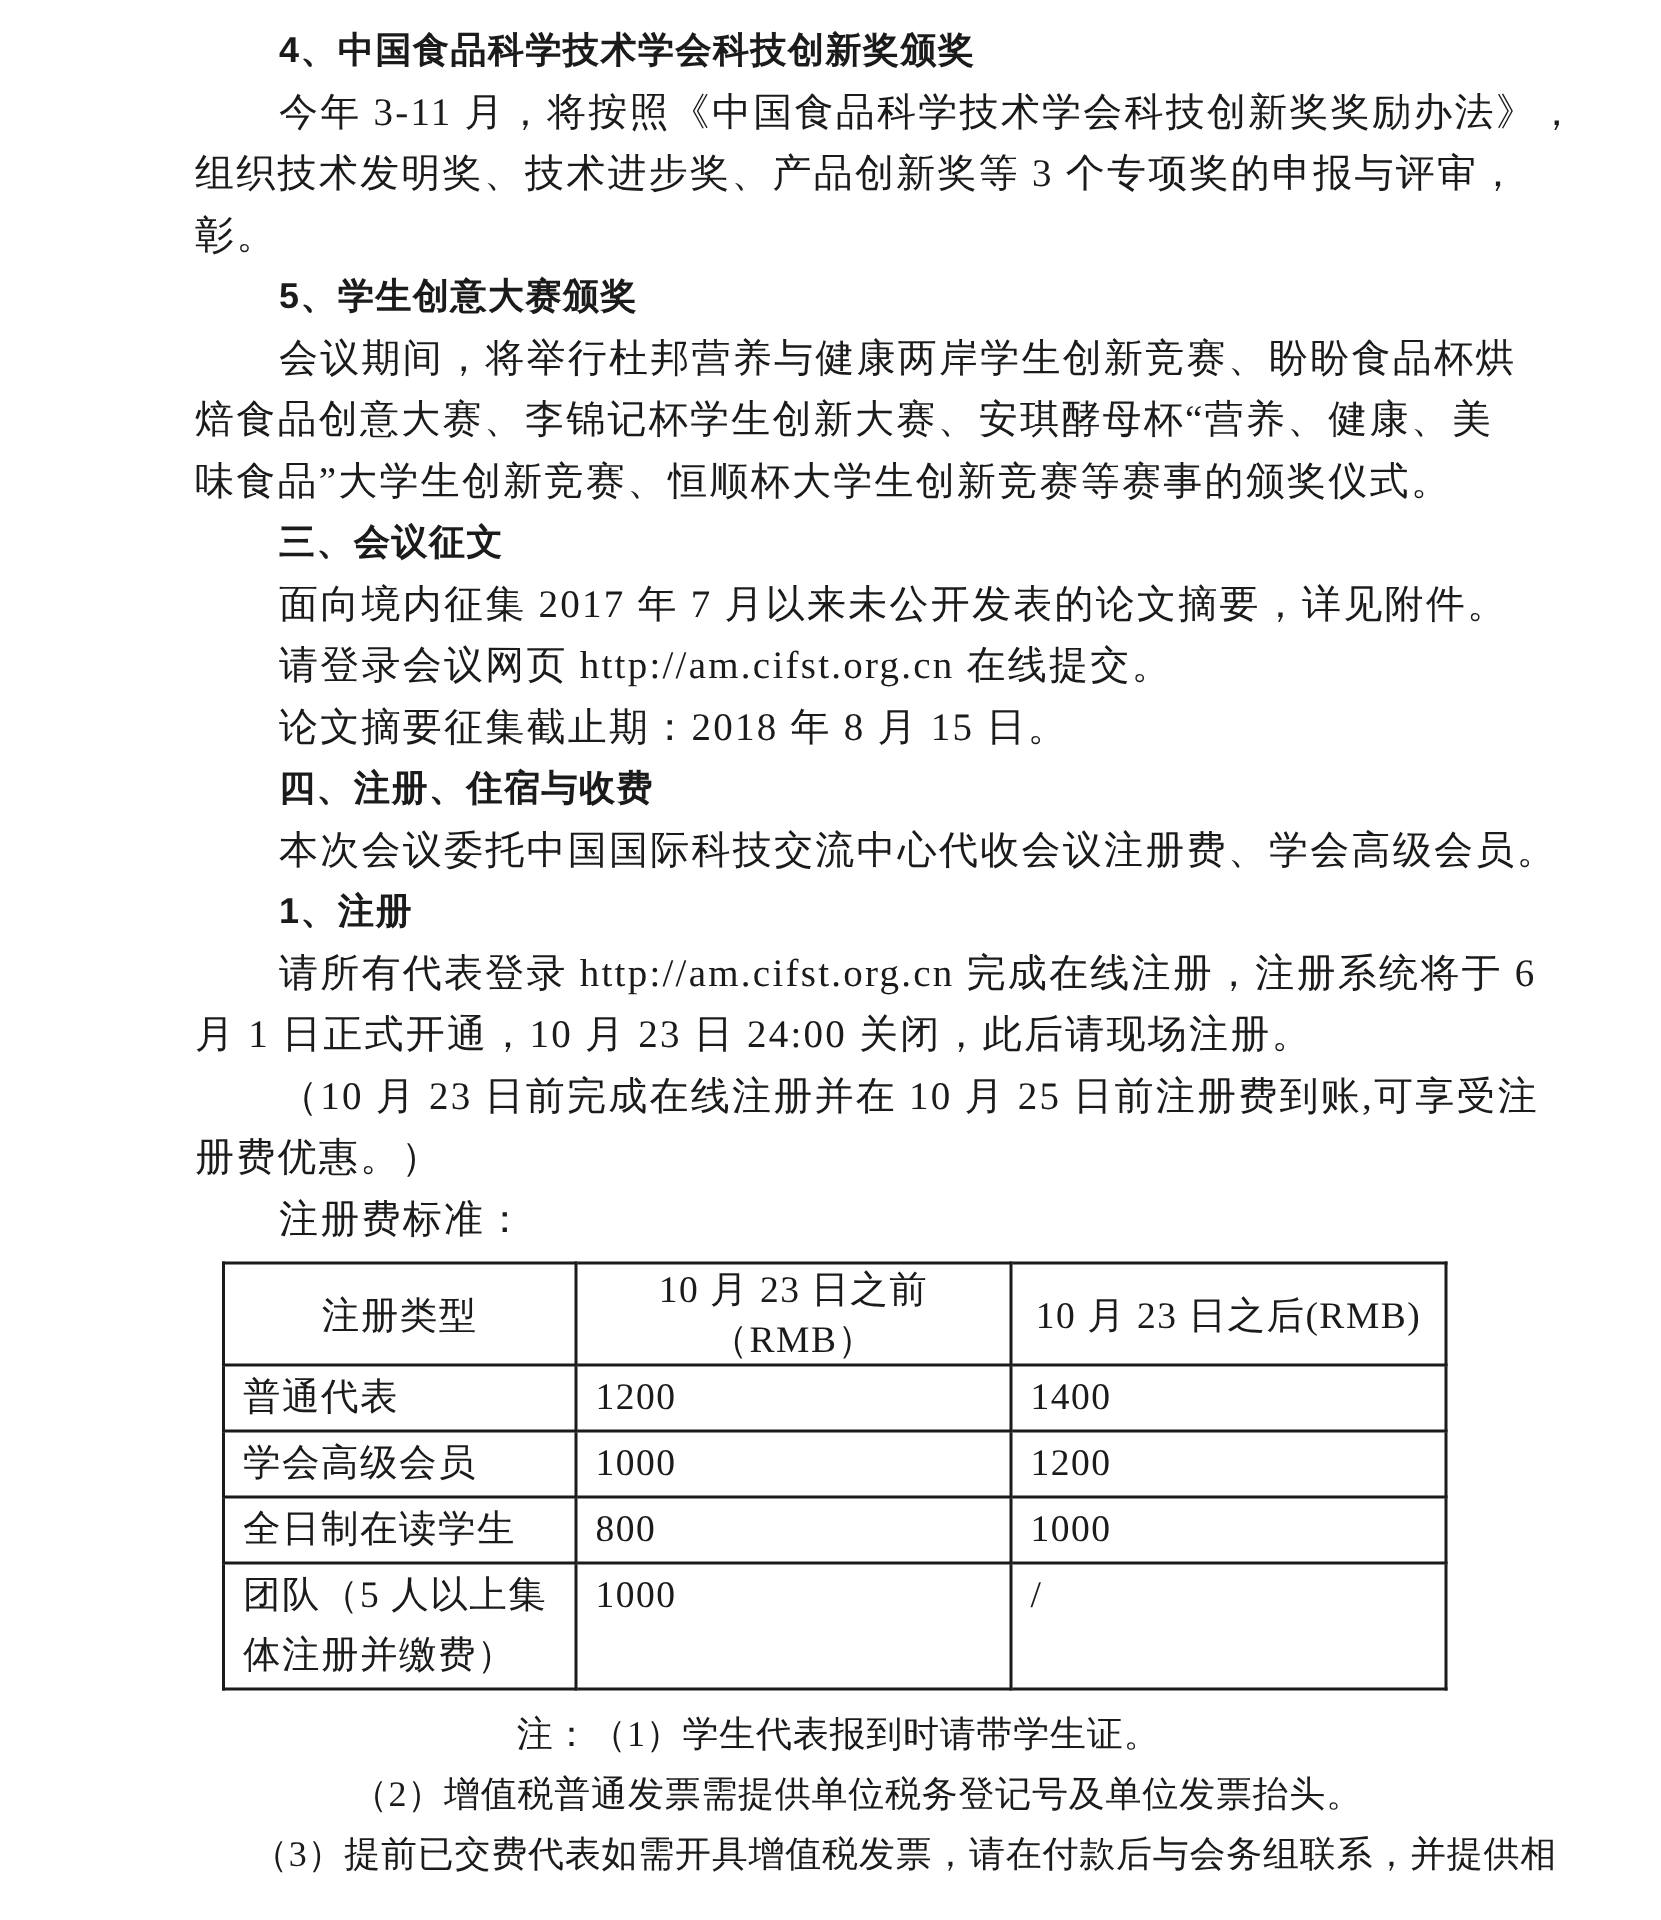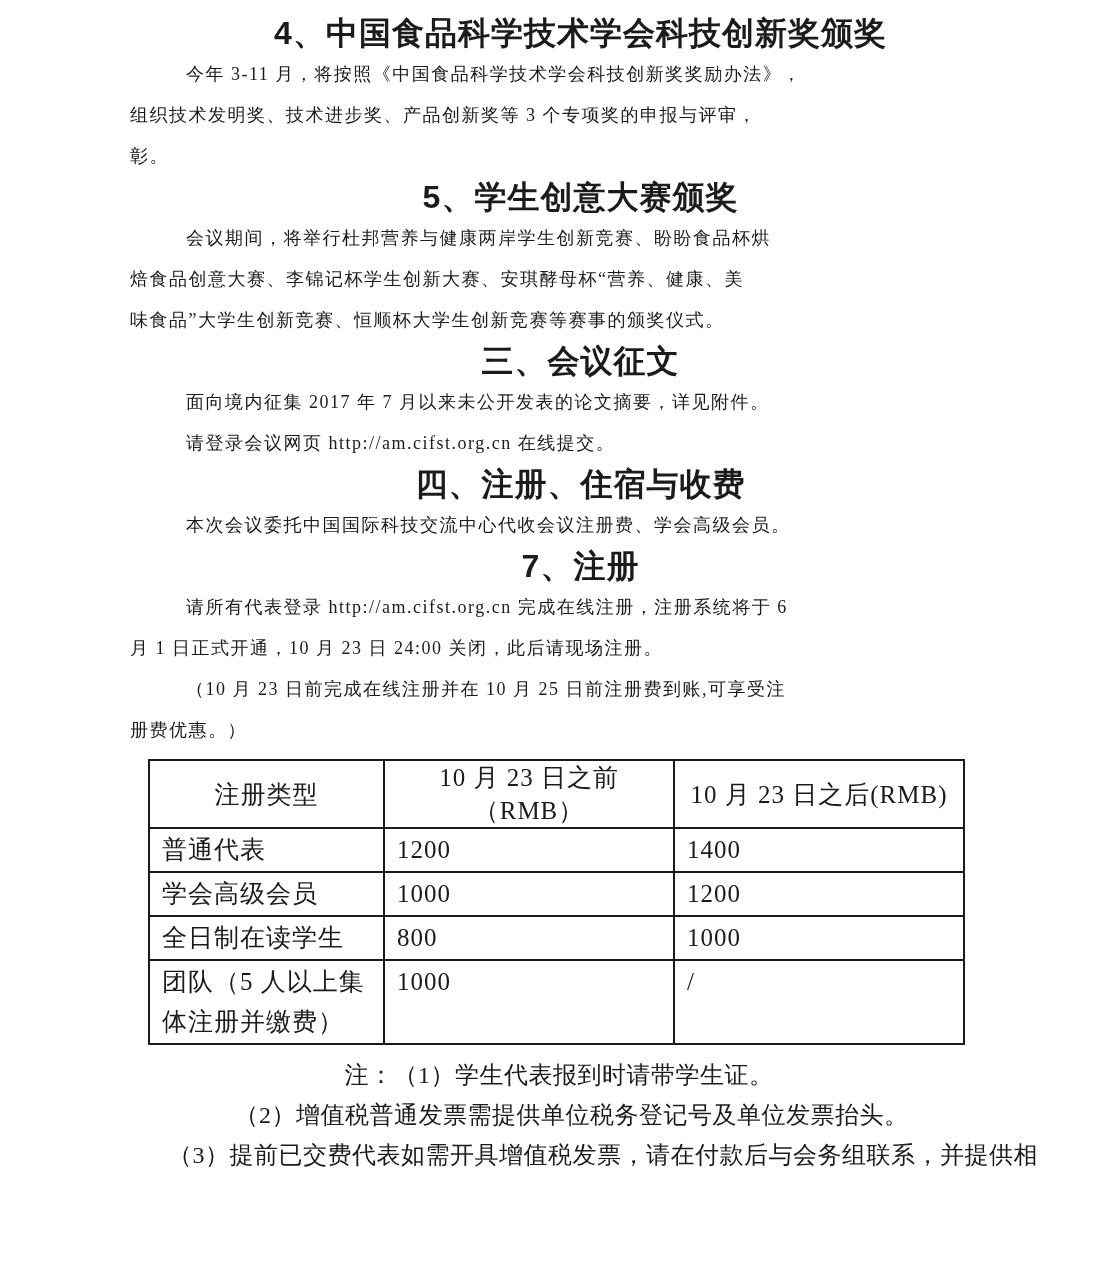--- a/index.html
+++ b/index.html
@@ -17,33 +17,32 @@
   }
   .doc {
     position: absolute;
     top: 13px;
     left: 130px;
     width: 845px;
   }
   .line {
     height: 41px;
     line-height: 41px;
-    font-size: 18px;
+    font-size: 26px;
     letter-spacing: 1.5px;
     white-space: nowrap;
   }
   .line.indent {
     padding-left: 56px;
   }
   .line.heading {
     font-family: "Liberation Sans", sans-serif;
     font-weight: bold;
-    font-size: 32px;
+    font-size: 24px;
     letter-spacing: 1px;
-    text-align: center;
   }
   table.fee-table {
     border-collapse: collapse;
     table-layout: fixed;
     width: 815px;
     margin: 8px 0 0 18px;
   }
   .fee-table col.c1 { width: 235px; }
   .fee-table col.c2 { width: 290px; }
   .fee-table col.c3 { width: 290px; }
@@ -90,30 +89,32 @@
   <div class="line">彰。</div>
 
   <div class="line heading indent">5、学生创意大赛颁奖</div>
   <div class="line indent">会议期间，将举行杜邦营养与健康两岸学生创新竞赛、盼盼食品杯烘</div>
   <div class="line">焙食品创意大赛、李锦记杯学生创新大赛、安琪酵母杯“营养、健康、美</div>
   <div class="line">味食品”大学生创新竞赛、恒顺杯大学生创新竞赛等赛事的颁奖仪式。</div>
 
   <div class="line heading indent">三、会议征文</div>
   <div class="line indent">面向境内征集 2017 年 7 月以来未公开发表的论文摘要，详见附件。</div>
   <div class="line indent">请登录会议网页 http://am.cifst.org.cn 在线提交。</div>
+  <div class="line indent">论文摘要征集截止期：2018 年 8 月 15 日。</div>
 
   <div class="line heading indent">四、注册、住宿与收费</div>
   <div class="line indent">本次会议委托中国国际科技交流中心代收会议注册费、学会高级会员。</div>
 
-  <div class="line heading indent">7、注册</div>
+  <div class="line heading indent">1、注册</div>
   <div class="line indent">请所有代表登录 http://am.cifst.org.cn 完成在线注册，注册系统将于 6</div>
   <div class="line">月 1 日正式开通，10 月 23 日 24:00 关闭，此后请现场注册。</div>
   <div class="line indent">（10 月 23 日前完成在线注册并在 10 月 25 日前注册费到账,可享受注</div>
   <div class="line">册费优惠。）</div>
 
+  <div class="line indent">注册费标准：</div>
 
   <table class="fee-table">
     <colgroup>
       <col class="c1">
         <col class="c2">
         <col class="c3">
     </colgroup>
     <thead>
       <tr>
         <th>注册类型</th>

